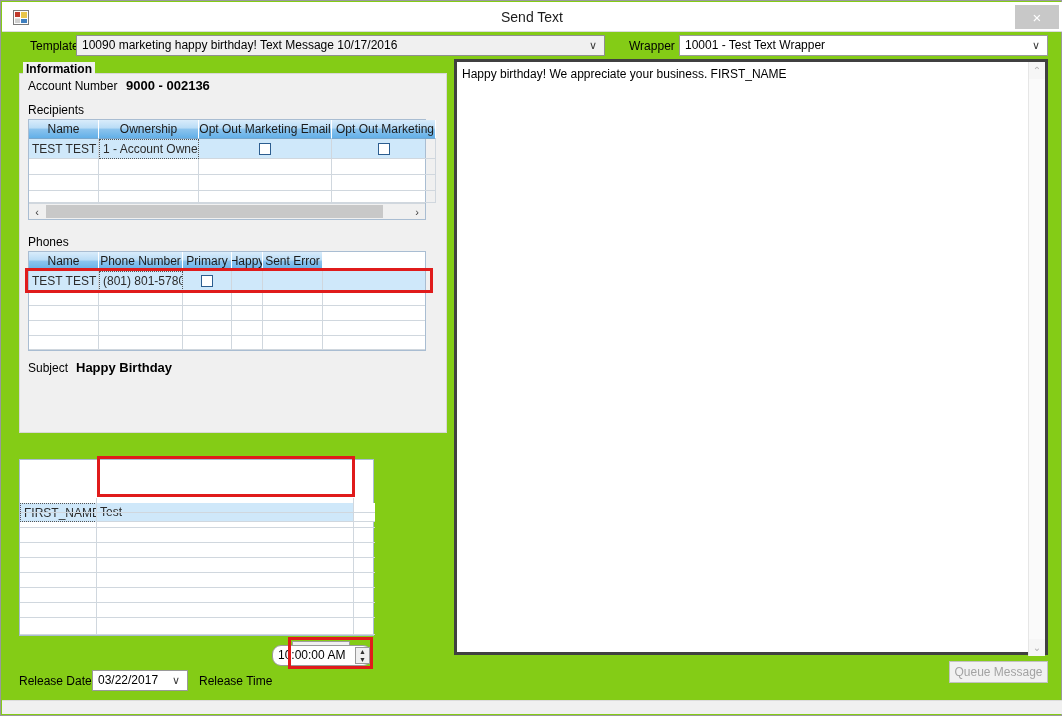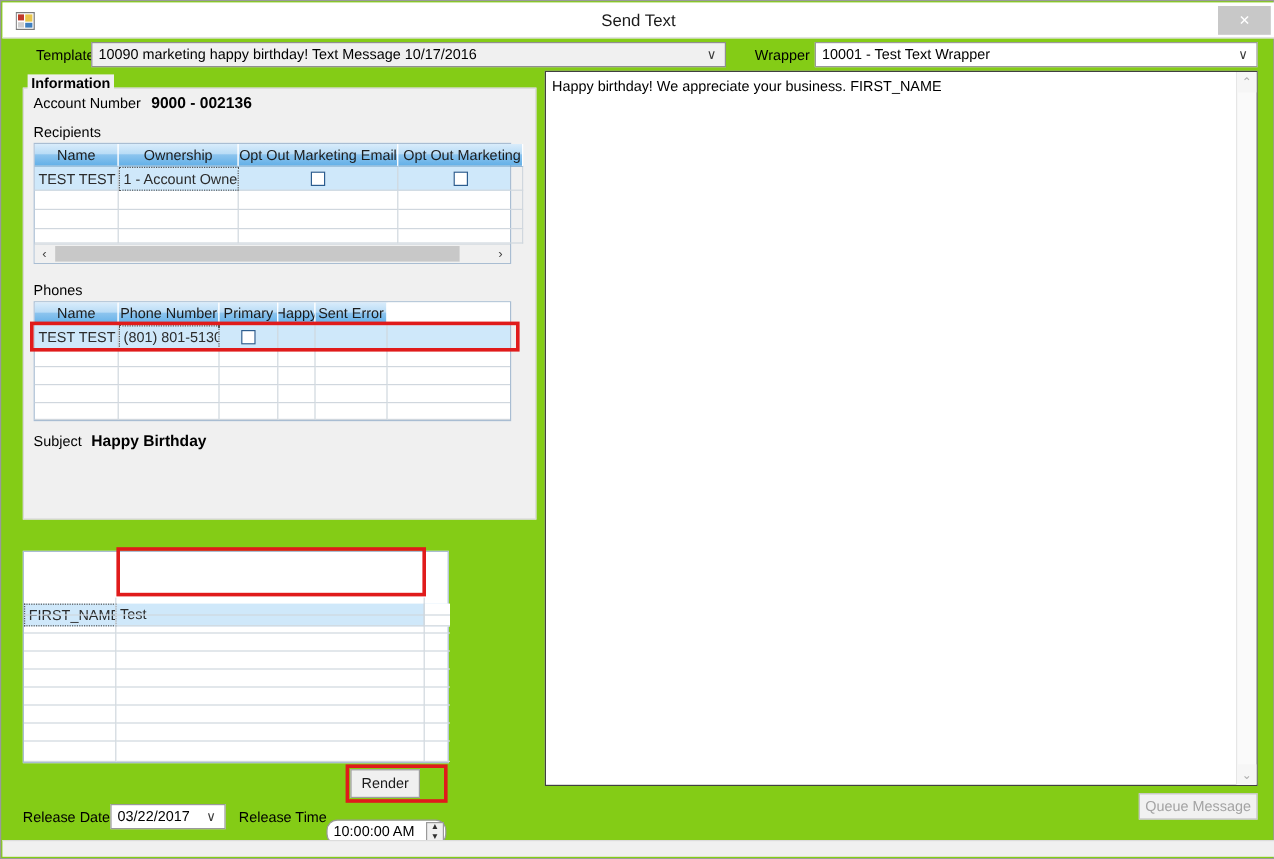--- a/index.html
+++ b/index.html
@@ -115,21 +115,21 @@
   }
   .hscroll .thumb{
     position:absolute;top:1px;height:13px;background:#c8c8c8;
   }
   .hscroll .track{
     position:absolute;top:0;height:15px;background:#f0f0f0;
   }
   
   .preview{
     position:absolute;left:453px;top:58px;width:594px;height:596px;
-    background:#ffffff;border:1px solid #404040;box-sizing:border-box;
+    background:#ffffff;border:3px solid #404040;box-sizing:border-box;
   }
   .preview-text{
     position:absolute;left:5px;top:5px;right:22px;
     font-size:12px;color:#000;line-height:15px;white-space:pre-wrap;
   }
   .vscroll{
     position:absolute;right:0px;top:0px;width:17px;height:594px;
     background:#fafafa;border-left:1px solid #e6e6e6;box-sizing:border-box;
   }
   .vscroll .vbtn{
@@ -257,21 +257,21 @@
       <div class="hcell" style="left:0px;width:70px;">Name</div>
       <div class="hcell" style="left:70px;width:84px;">Phone Number</div>
       <div class="hcell" style="left:154px;width:49px;">Primary</div>
       <div class="hcell" style="left:203px;width:31px;">Happy</div>
       <div class="hcell" style="left:234px;width:60px;">Sent Error</div>
       <div class="hcell blank" style="left:294px;width:102px;"></div>
     </div>
 
     <div class="row sel" style="top:19px;height:20px;">
       <div class="cell" style="left:0px;width:70px;height:20px;">TEST TEST</div>
-      <div class="cell focus" style="left:70px;width:84px;height:20px;">(801) 801-5130</div>
+      <div class="cell focus" style="left:70px;width:84px;height:20px;">(801) 801-5780</div>
       <div class="cell ctr" style="left:154px;width:49px;height:20px;">
         <span class="chk"></span>
       </div>
       <div class="cell" style="left:203px;width:31px;height:20px;"></div>
       <div class="cell" style="left:234px;width:60px;height:20px;"></div>
       <div class="cell" style="left:294px;width:102px;height:20px;border-right:none;"></div>
     </div>
 
     <div class="row" style="top:39px;height:15px;">
       <div class="cell" style="left:0px;width:70px;height:15px;"></div>
@@ -367,21 +367,21 @@
 
   <div class="btn" style="left:291px;top:640px;width:58px;height:24px;">Render</div>
 
   <span class="lbl" style="left:18px;top:673px;">Release Date</span>
   <div class="combo" style="left:91px;top:669px;width:96px;">
     <span class="ctext">03/22/2017</span>
     <span class="arrow">∨</span>
   </div>
 
   <span class="lbl" style="left:198px;top:673px;">Release Time</span>
-  <div class="combo" style="left:271px;top:682px;width:100px;border-radius:9px;">
+  <div class="combo" style="left:271px;top:644px;width:100px;border-radius:9px;">
     <span class="ctext" style="right:18px;">10:00:00 AM</span>
     <span class="spin">
       <div>▲</div>
       <div>▼</div>
     </span>
   </div>
 
   <div class="preview">
     <div class="preview-text">Happy birthday! We appreciate your business. FIRST_NAME</div>
     <div class="vscroll">

